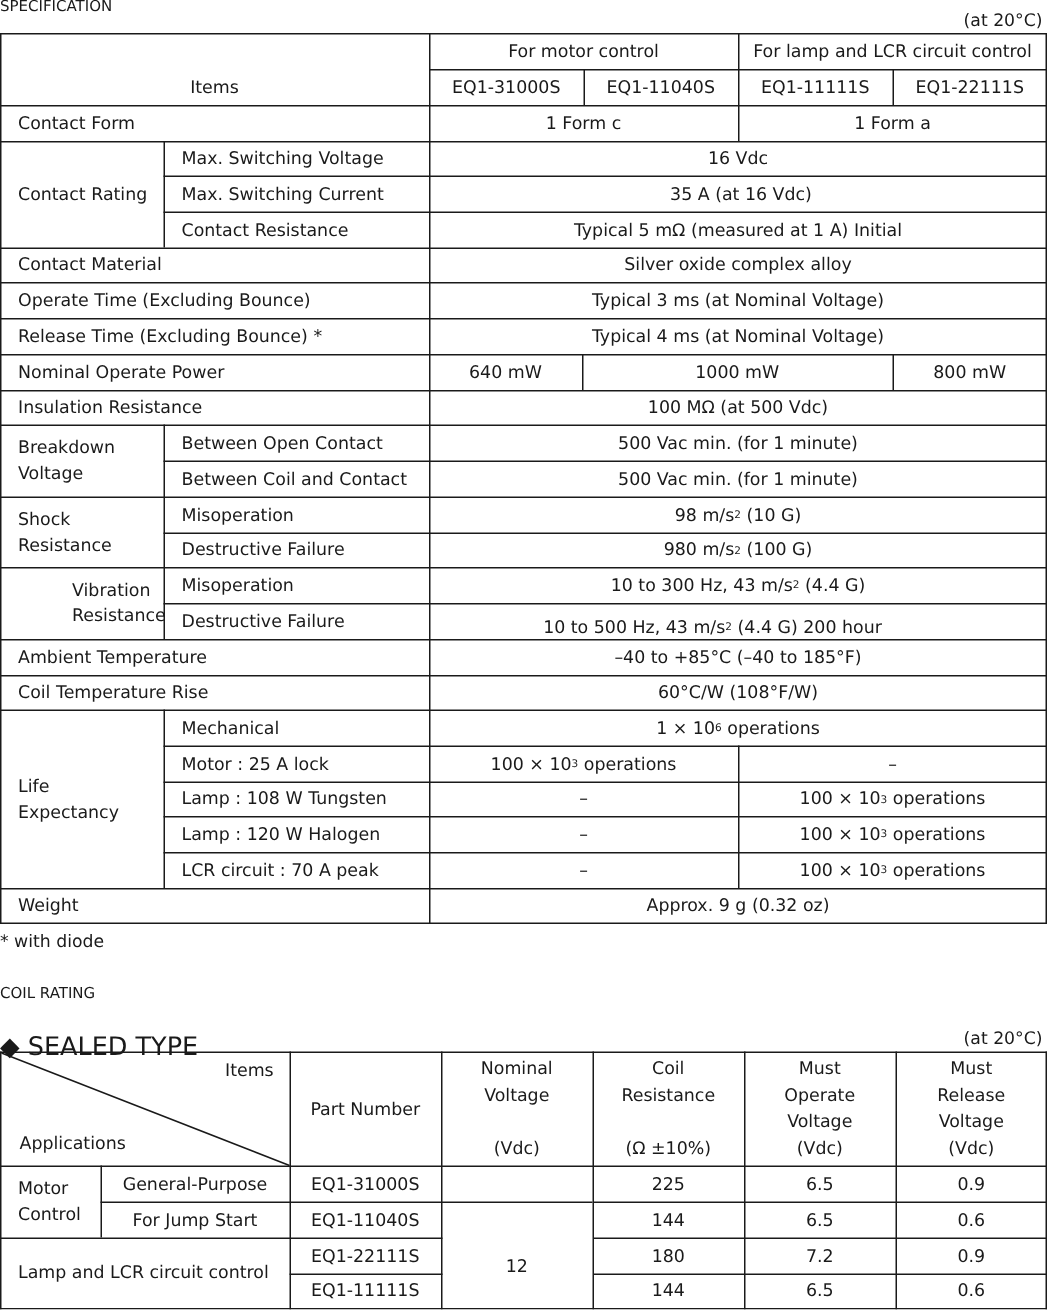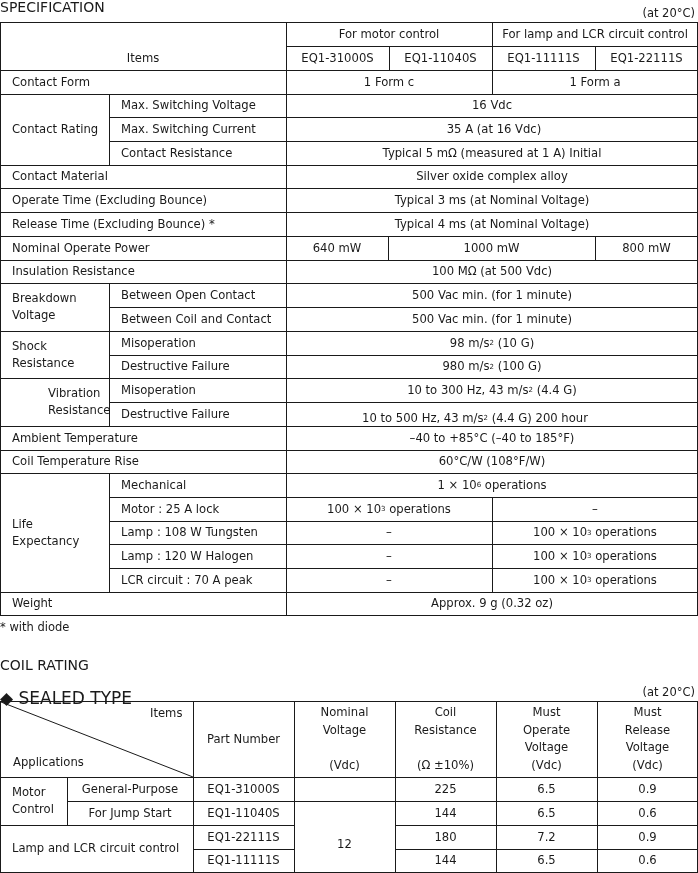--- a/index.html
+++ b/index.html
@@ -1,19 +1,19 @@
 <!DOCTYPE html>
 <html><head>
 <meta charset="utf-8">
 <style>
   html, body { margin:0; padding:0; background:#fff; }
   body { width:698px; height:873px; position:relative; overflow:hidden;
          font-family:"DejaVu Sans", sans-serif; color:#1a1a1a; font-size:12px; }
   .abs { position:absolute; }
-  .h1 { font-size:14px; letter-spacing:0; }
+  .h1 { font-size:10px; letter-spacing:0; }
   .note { font-size:11.5px; }
   .cell { position:absolute; box-sizing:border-box; display:flex; align-items:center; font-size:11.6px; line-height:17px; white-space:nowrap; }
   .c { justify-content:center; text-align:center; }
   .l { padding-left:12px; }
   .hl { position:absolute; height:1px; background:#1a1a1a; }
   .vl { position:absolute; width:1px; background:#1a1a1a; }
   sup { font-size:7px; vertical-align:5px; line-height:0; }
   .ml { white-space:normal; }
   .stack { display:flex; flex-direction:column; align-items:center; justify-content:space-between; }
 </style>

